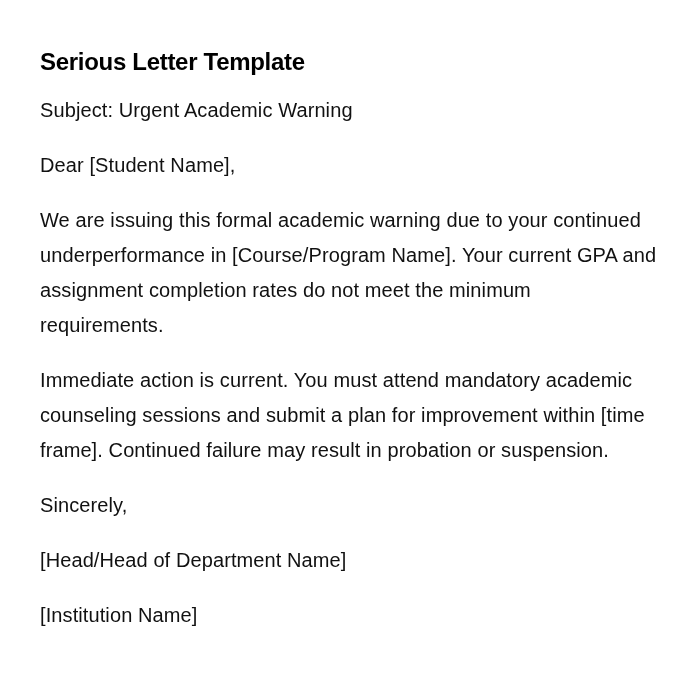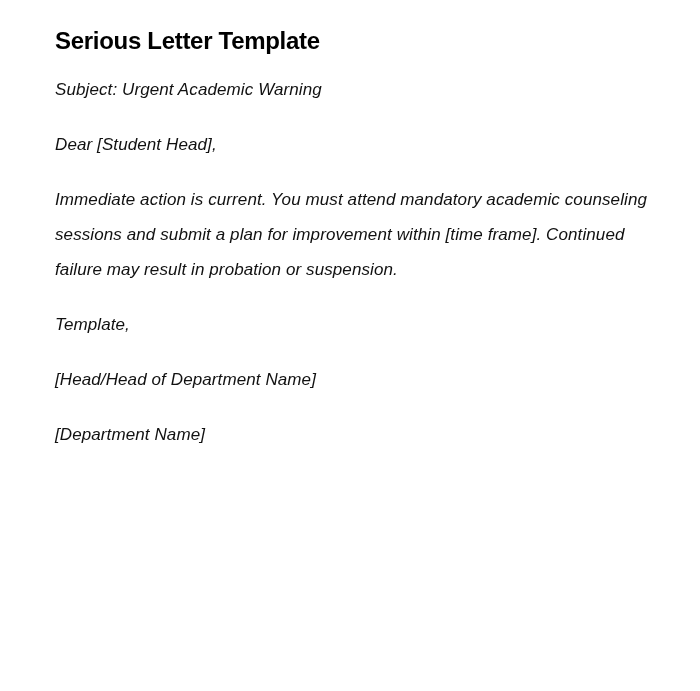--- a/index.html
+++ b/index.html
@@ -9,44 +9,45 @@
     }
     body {
       width: 700px;
       height: 691px;
       overflow: hidden;
       font-family: "Liberation Sans", sans-serif;
       color: #111111;
     }
     .page {
       position: relative;
-      padding: 26px 40px 0 55px;
+      padding: 26px 40px 0 40px;
       box-sizing: border-box;
       width: 700px;
+      margin-top: 21px;
     }
     .title {
       font-size: 24px;
       font-weight: bold;
       margin: 0 0 16px 0;
       line-height: 30px;
       letter-spacing: -0.3px;
       color: #000000;
     }
     .para {
-      font-size: 17px;
+      font-size: 20px;
       line-height: 35px;
       margin: 0 0 20px 0;
       letter-spacing: 0.1px;
-      font-style: italic;
     }
   </style>
 </head>
 <body>
 
 <div class="page">
   <h1 class="title">Serious Letter Template</h1>
   <p class="para">Subject: Urgent Academic Warning</p>
-  <p class="para">Dear [Student Head],</p>
+  <p class="para">Dear [Student Name],</p>
+  <p class="para">We are issuing this formal academic warning due to your continued underperformance in [Course/Program Name]. Your current GPA and assignment completion rates do not meet the minimum requirements.</p>
   <p class="para">Immediate action is current. You must attend mandatory academic counseling sessions and submit a plan for improvement within [time frame]. Continued failure may result in probation or suspension.</p>
-  <p class="para">Template,</p>
+  <p class="para">Sincerely,</p>
   <p class="para">[Head/Head of Department Name]</p>
-  <p class="para">[Department Name]</p>
+  <p class="para">[Institution Name]</p>
 </div>
 
 </body></html>

